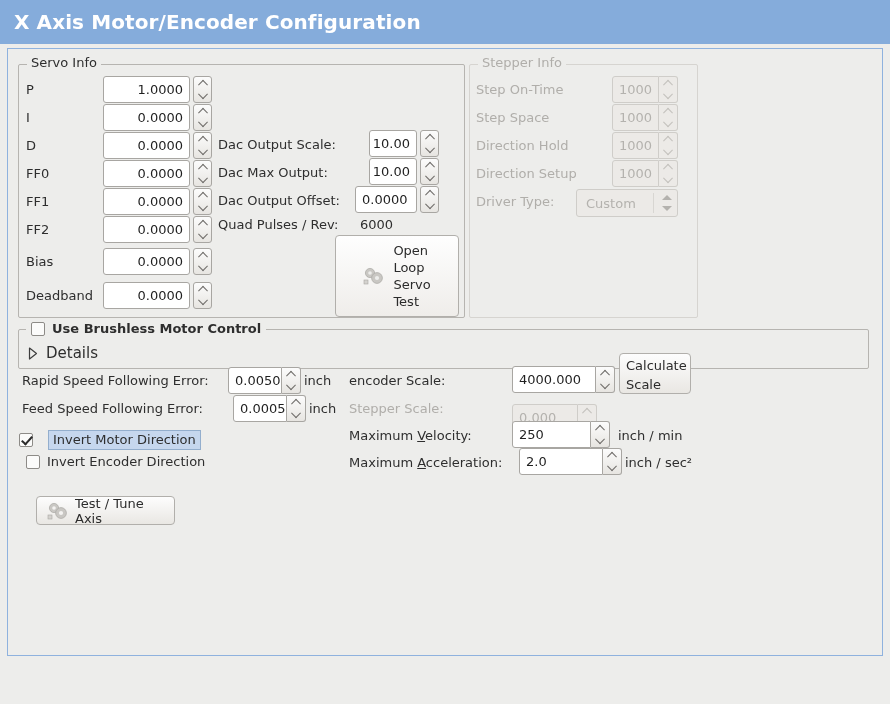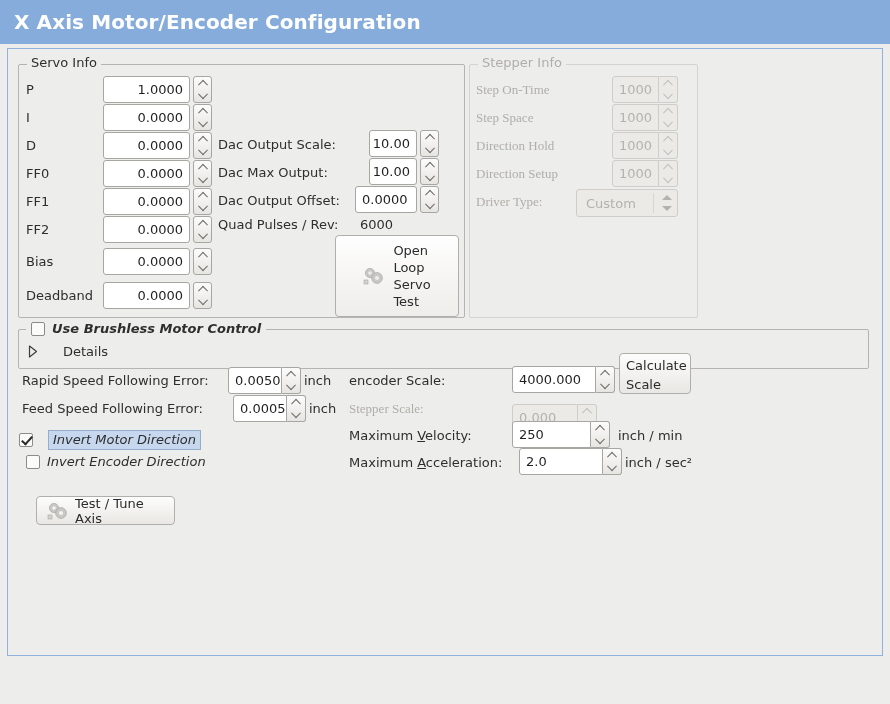--- a/index.html
+++ b/index.html
@@ -38,21 +38,21 @@
     border-radius: 2px; background: transparent;
   }
   .groupframe > .legend {
     position: absolute; top: -9px; left: 8px; padding: 0 4px;
     background: #ededeb; font-size: 13px; line-height: 14px;
   }
   .legend-disabled { color: #b0aeaa; }
 
   
   .lbl { position: absolute; font-size: 13px; line-height: 16px; white-space: nowrap; }
-  .lbl-dis { color: #b0aeaa; font-family: Liberation Serif, serif; }
+  .lbl-dis { color: #b0aeaa; }
   .lbl-b { font-weight: bold; }
 
   
   .spin { position: absolute; display: flex; align-items: stretch; height: 27px; padding-left: 7px; }
   .spin .entry {
     flex: 1 1 auto;
     border: 1px solid #a8a6a2;
     border-radius: 3px 0 0 3px;
     background: #ffffff;
     display: flex; align-items: center;
@@ -134,28 +134,28 @@
     width: 14px; height: 14px; flex: 0 0 14px;
     border: 1px solid #8d8b87; border-radius: 2px;
     background: #fbfbfa; position: relative;
   }
   .cb .box.checked::after {
     content: ""; position: absolute; left: 4px; top: 0px;
     width: 4px; height: 9px;
     border-right: 2px solid #2b2b2b; border-bottom: 2px solid #2b2b2b;
     transform: rotate(42deg);
   }
-  .cb .cbl { font-size: 13px; line-height: 16px; white-space: nowrap; font-style: italic; }
+  .cb .cbl { font-size: 13px; line-height: 16px; white-space: nowrap; }
   .cb .cbl.focused {
     background: #c6d7ee; border: 1px solid #93aecd; padding: 1px 4px; margin: -2px -5px;
   }
 
   
   .expander { position: absolute; display: flex; align-items: center; gap: 8px; }
-  .expander .exlabel { font-size: 13px; margin-left: 17px; }
+  .expander .exlabel { font-size: 15px; }
 
   
   .tri-svg { display: block; }
 
   
   .gears { display: inline-block; width: 22px; height: 20px; flex: 0 0 22px; }
 
   
   .units { position: absolute; font-size: 13px; white-space: nowrap; }
 

